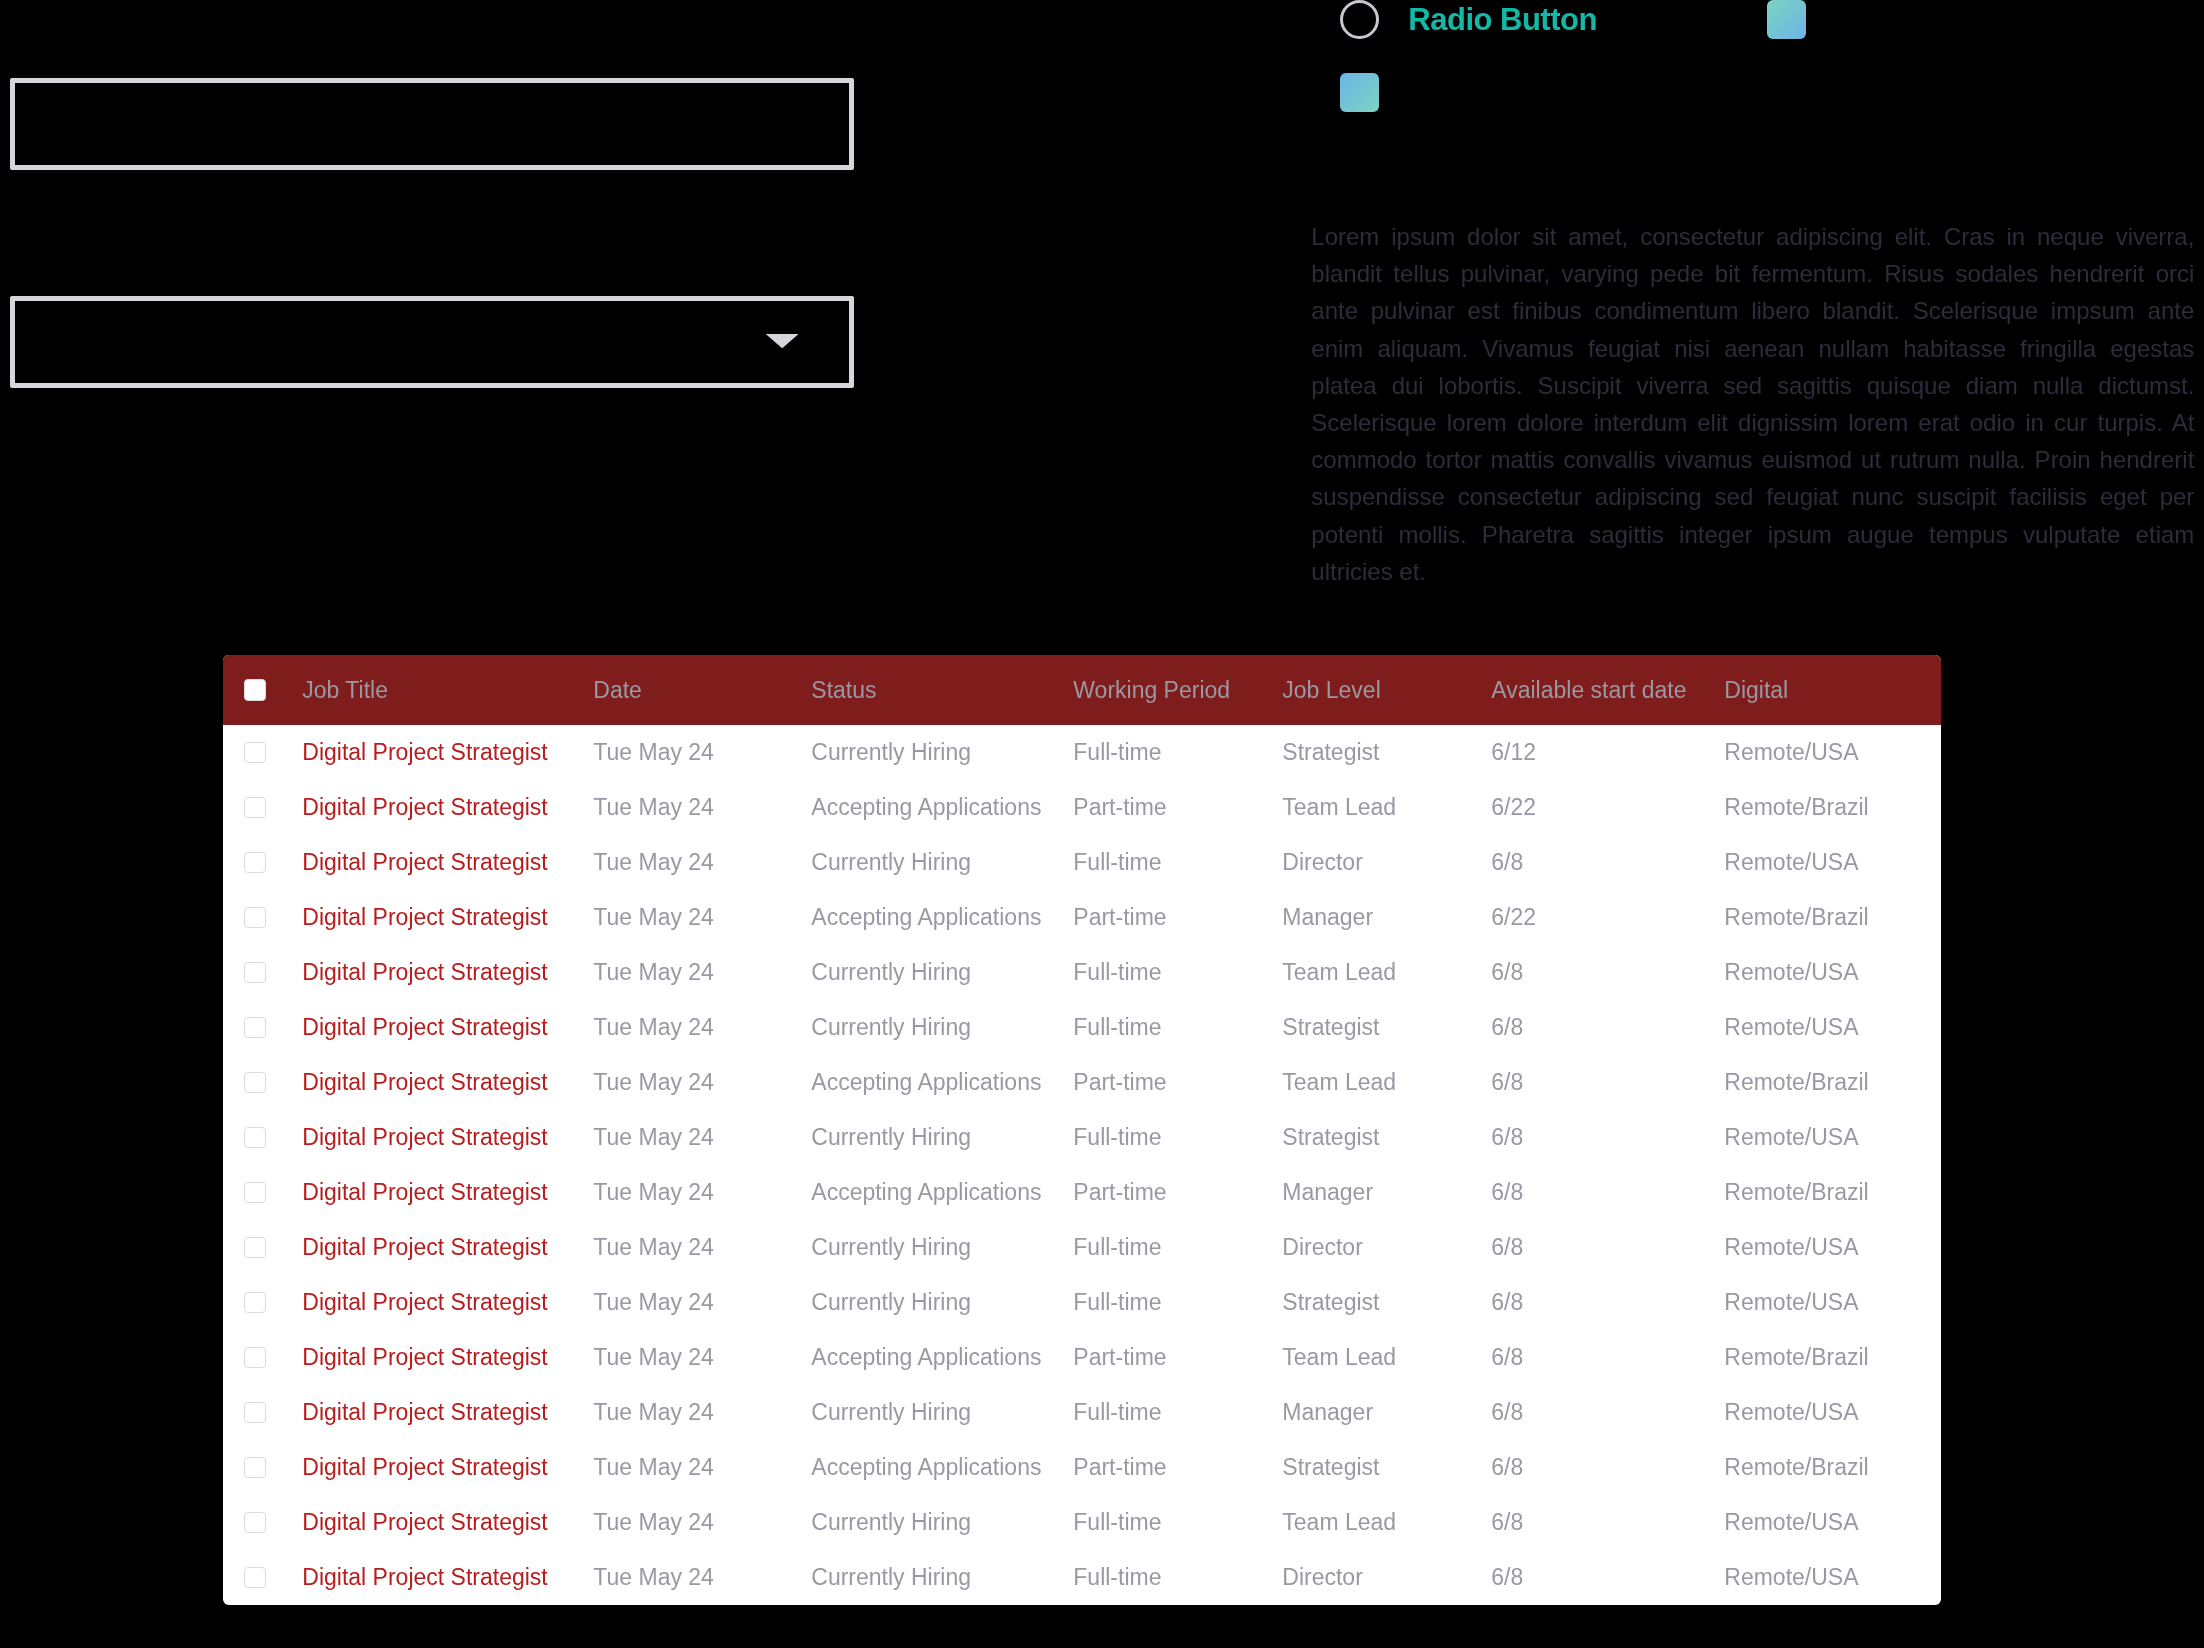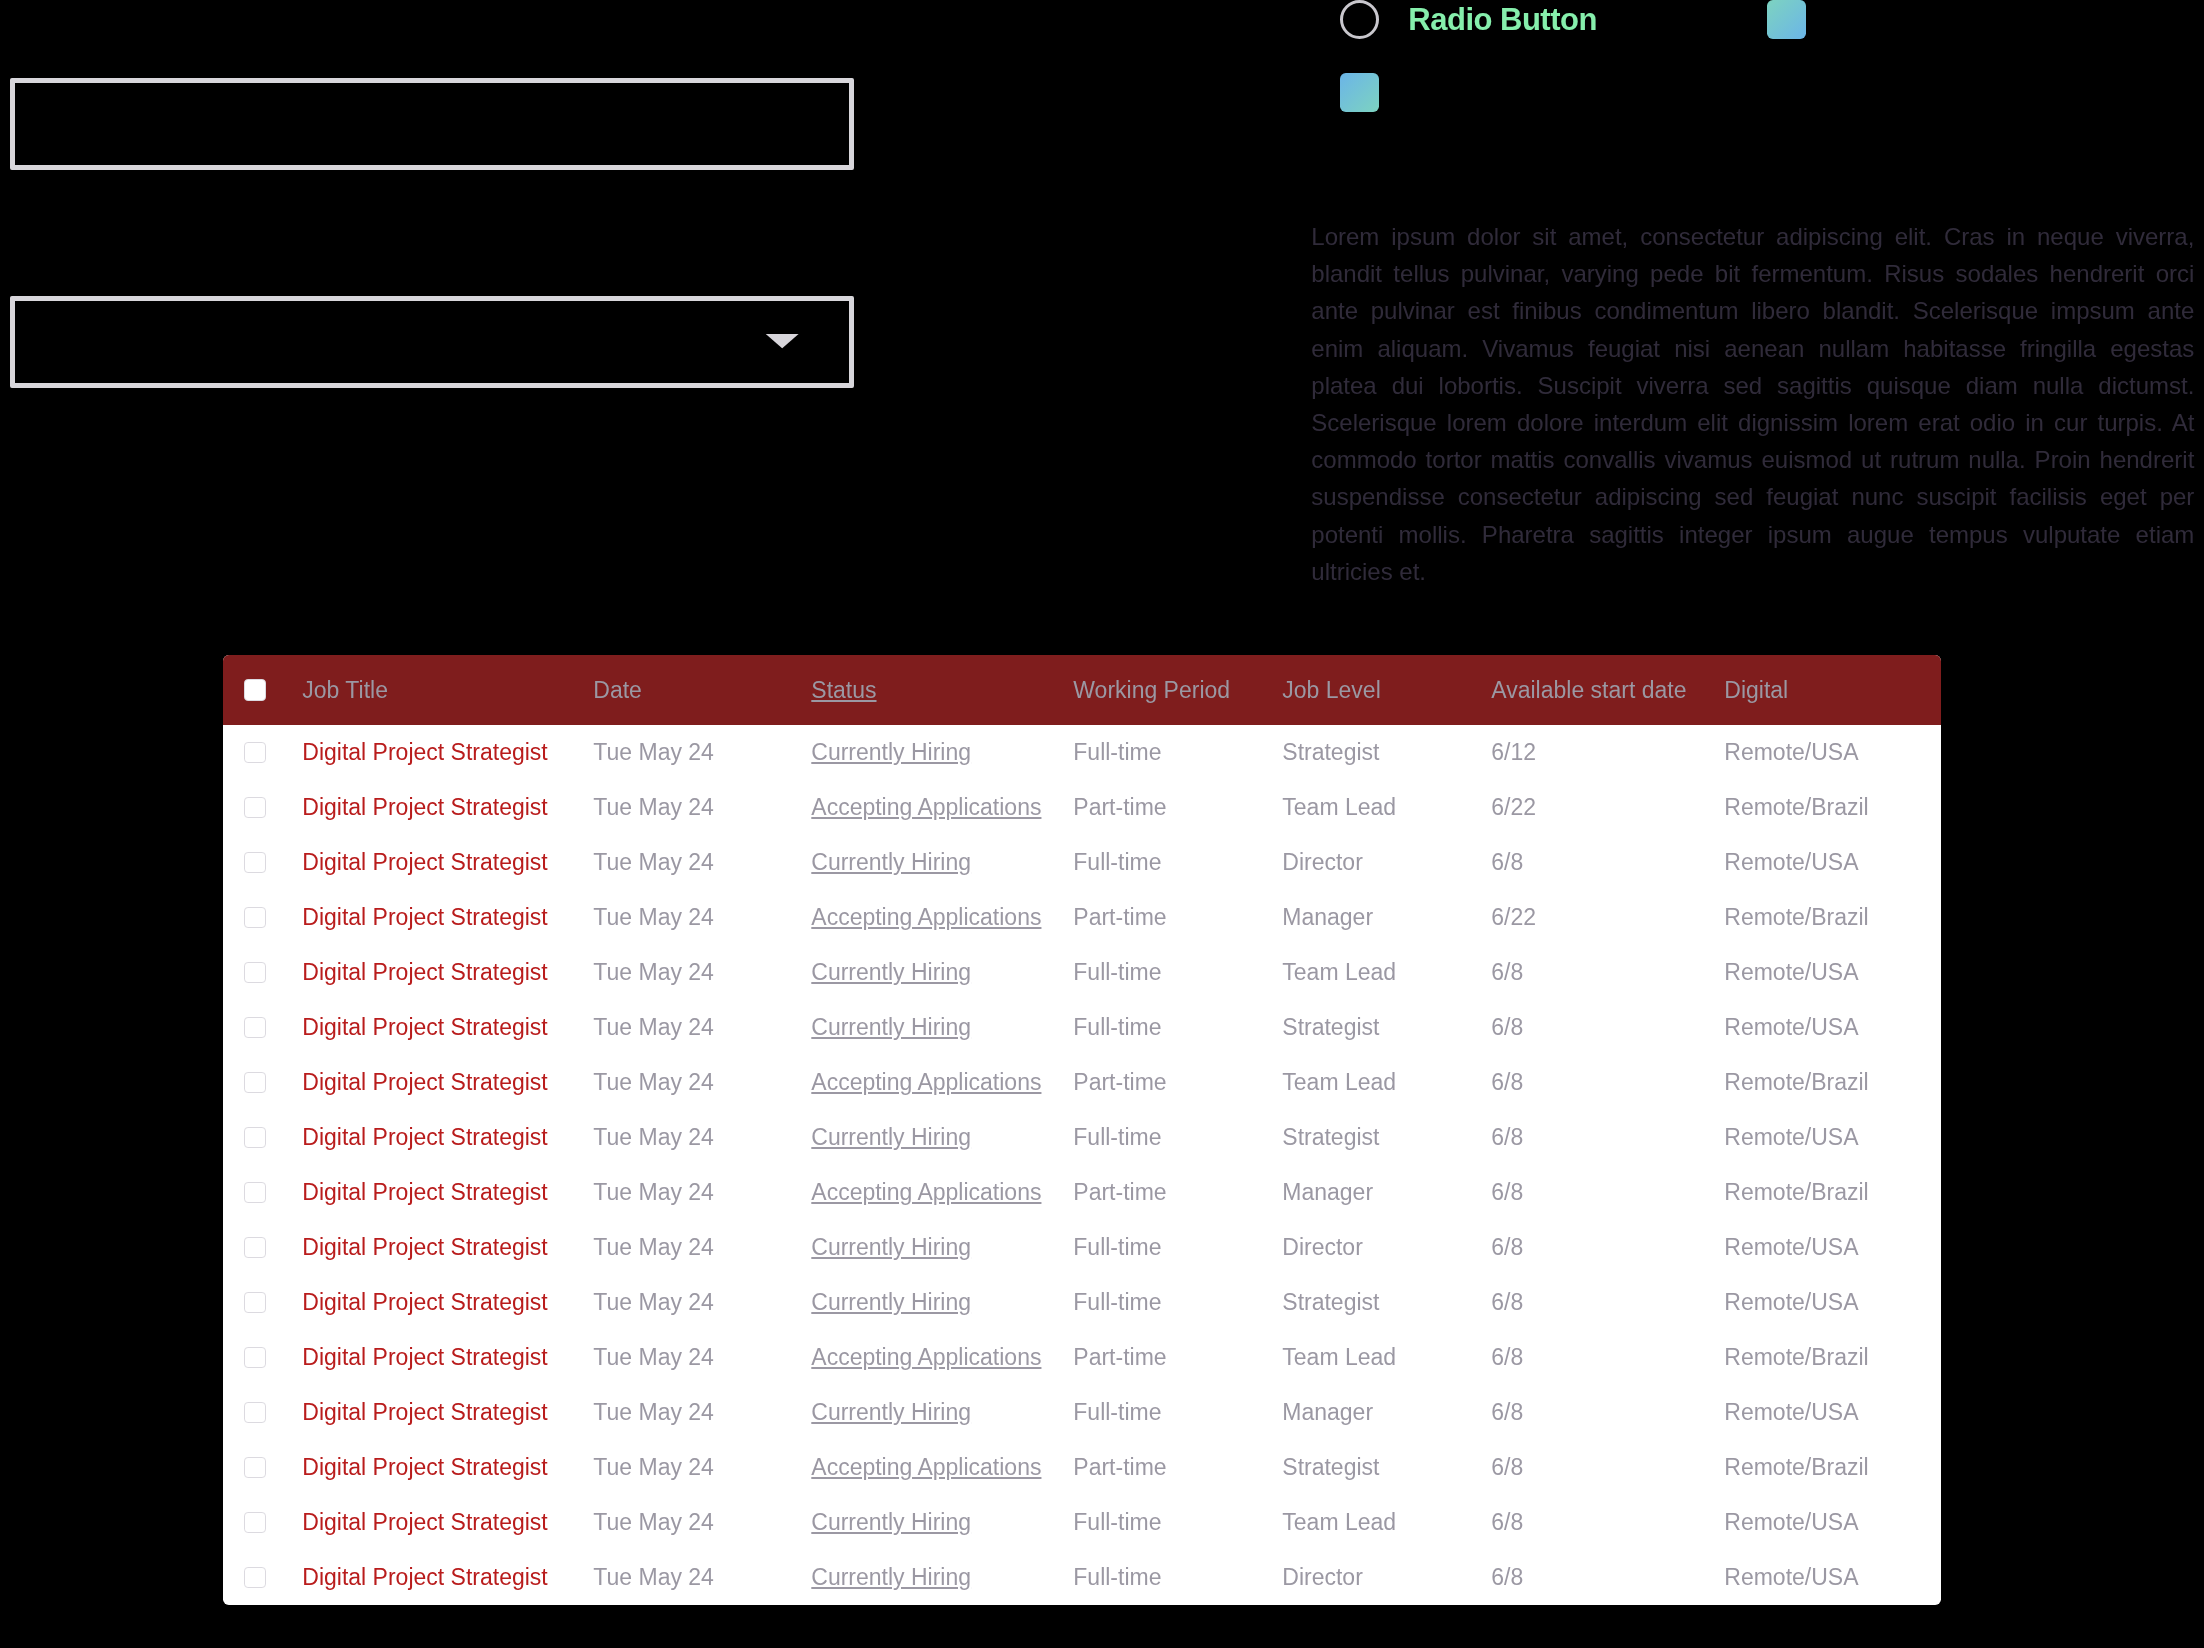--- a/index.html
+++ b/index.html
@@ -76,21 +76,21 @@
   background: linear-gradient(135deg, #7dd3c0, #6bb5e8);
   border-radius: 5.8px;
 }
 .palette-icon.gradient2 {
   background: linear-gradient(135deg, #6bb5e8, #7dd3c0);
   border-radius: 5.8px;
 }
 .palette-label {
   font-size: 31px;
   font-weight: 700;
-  color: #86efac;
+  color: #14b8a6;
   letter-spacing: -0.5px;
 }
 
 
 .lorem-block {
   position: absolute;
   top: 218px;
   right: 9.7px;
   width: 883px;
   font-size: 24px;
@@ -126,21 +126,21 @@
 .cell {
   font-size: 23px;
   color: #9b98a3;
 }
 .cell.jobtitle { color: #b91c1c; font-weight: 500; }
 .thead .cell { color: #9b98a3; font-weight: 400; }
 
 .col-check { width: 58px; flex: 0 0 58px; display:flex; align-items:center; }
 .col-title { width: 291px; flex: 0 0 291px; }
 .col-date { width: 218px; flex: 0 0 218px; }
-.col-status { width: 262px; flex: 0 0 262px; text-decoration: underline; }
+.col-status { width: 262px; flex: 0 0 262px; }
 .col-period { width: 209px; flex: 0 0 209px; }
 .col-level { width: 209px; flex: 0 0 209px; }
 .col-start { width: 233px; flex: 0 0 233px; }
 .col-location { flex: 1 1 auto; }
 
 .chk {
   width: 21.3px;
   height: 21.3px;
   border: 1.9px solid #dcdae0;
   border-radius: 3.9px;

